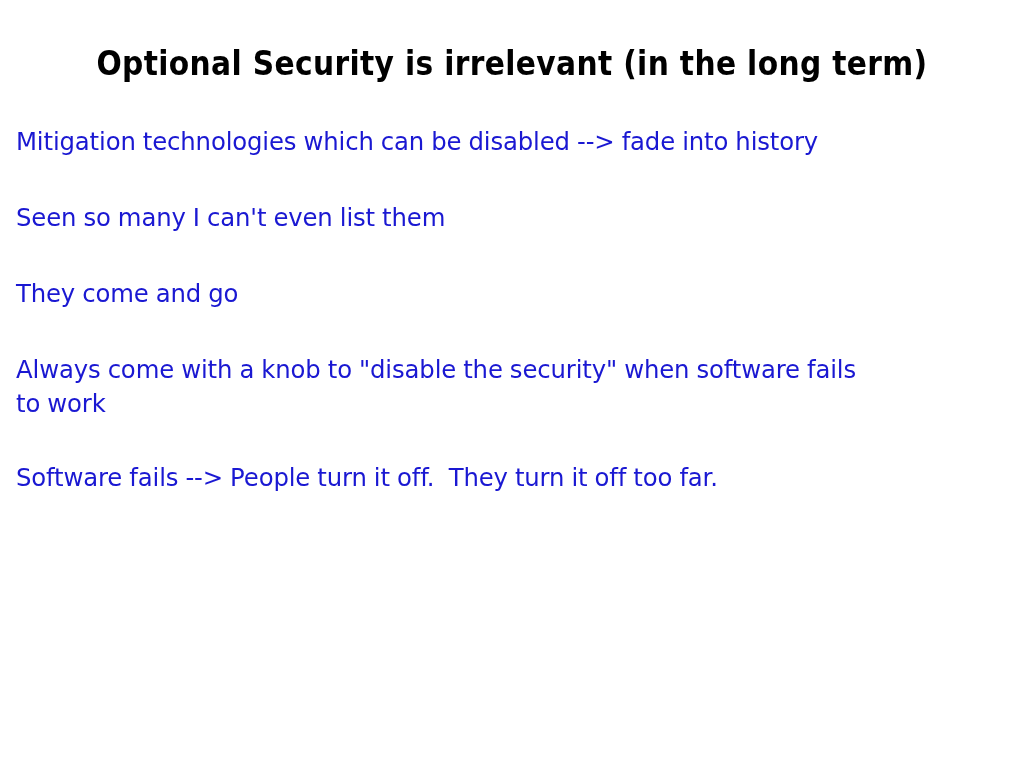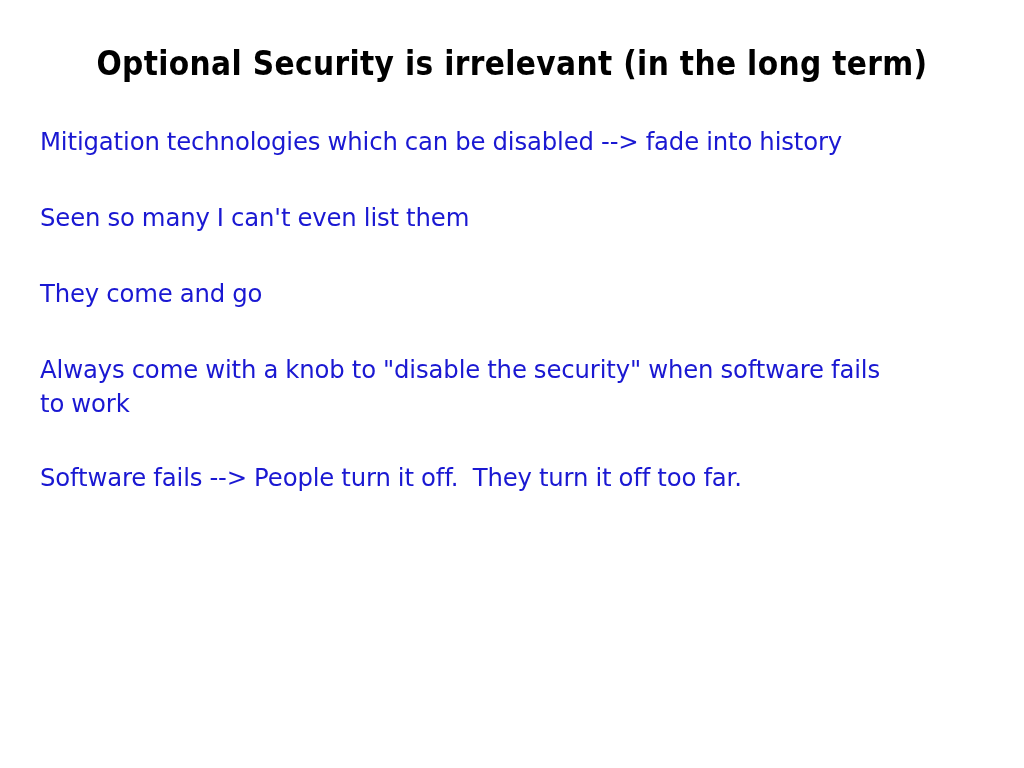--- a/index.html
+++ b/index.html
@@ -38,21 +38,21 @@
     line-height: 40px;
     letter-spacing: 0.4px;
     transform: scaleX(0.90);
     transform-origin: center top;
     white-space: nowrap;
   }
 
   
   #body-block {
     position: absolute;
-    left: 40px;
+    left: 16px;
     top: 124px;
     width: 930px;
   }
 
   .bullet-line {
     color: #1a18d2;
     font-family: "DejaVu Sans", sans-serif;
     font-weight: normal;
     font-size: 25.5px;
     line-height: 34px;

